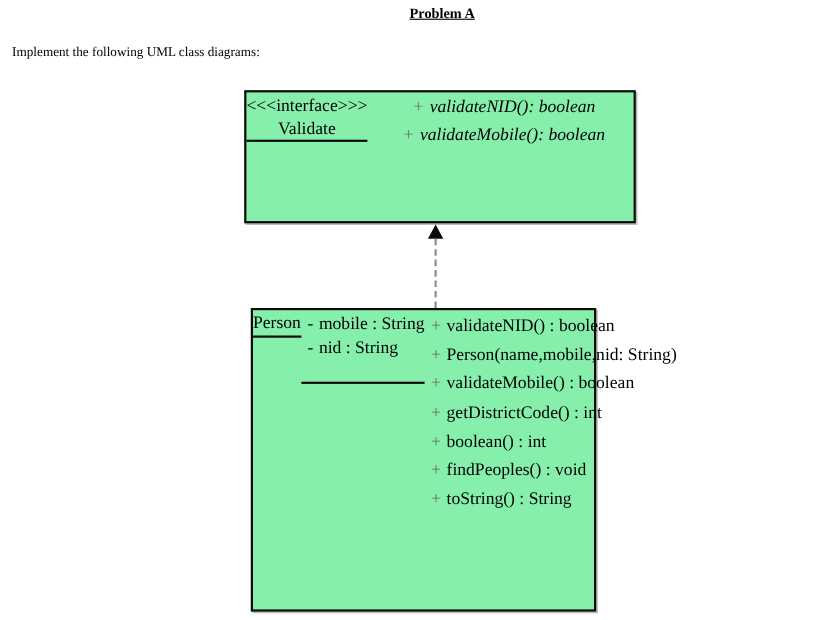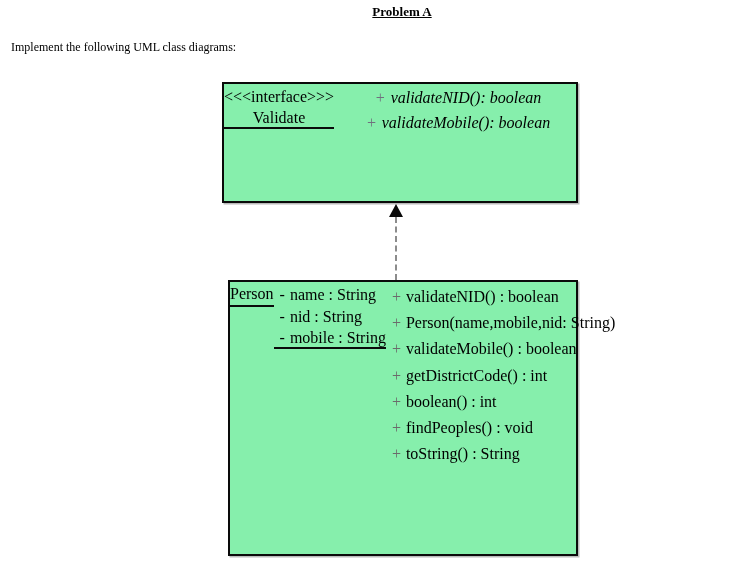--- a/index.html
+++ b/index.html
@@ -53,21 +53,21 @@
 
   
   .box-validate { left: 222px; top: 82px; width: 356px; height: 121px; }
   .box-validate .box-header { height: 45px; padding-top: 2px; font-size: 16px; line-height: 21px; }
   .box-validate .box-attrs { height: 22px; }
   .box-validate .box-methods { padding-top: 2px; font-style: italic; }
   .box-validate .member { line-height: 24.5px; text-align: center; }
   .box-validate .prefix { color: #70707e; }
 
   
-  .box-person { left: 228px; top: 280px; width: 350px; height: 276px; }
+  .box-person { left: 228px; top: 280px; width: 314px; height: 276px; }
   .box-person .box-header { height: 25px; line-height: 23px; font-size: 16px; }
   .box-person .box-attrs { height: 67px; padding-top: 2px; }
   .box-person .box-attrs .member { line-height: 21.5px; }
   .box-person .box-methods { padding-top: 2px; }
   .box-person .box-methods .member { line-height: 26.2px; }
   .box-person .box-methods .prefix { color: #6b6b6b; }
 
   
   .arrow-line {
     position: absolute;
@@ -106,25 +106,24 @@
 
 <div class="arrow-head"></div>
 <div class="arrow-line"></div>
 
 <div class="uml-box box-person">
   <div class="box-header">
     <div>Person</div>
   </div>
   <div class="box-attrs">
 
-      <div class="member"><span class="prefix">-</span><span>name : String</span></div>
+
+      <div class="member"><span class="prefix">-</span><span>mobile : String</span></div>
 
       <div class="member"><span class="prefix">-</span><span>nid : String</span></div>
-
-      <div class="member"><span class="prefix">-</span><span>mobile : String</span></div>
     </div>
   <div class="box-methods">
 
       <div class="member"><span class="prefix">+</span><span>validateNID() : boolean</span></div>
 
       <div class="member"><span class="prefix">+</span><span>Person(name,mobile,nid: String)</span></div>
 
       <div class="member"><span class="prefix">+</span><span>validateMobile() : boolean</span></div>
 
       <div class="member"><span class="prefix">+</span><span>getDistrictCode() : int</span></div>

